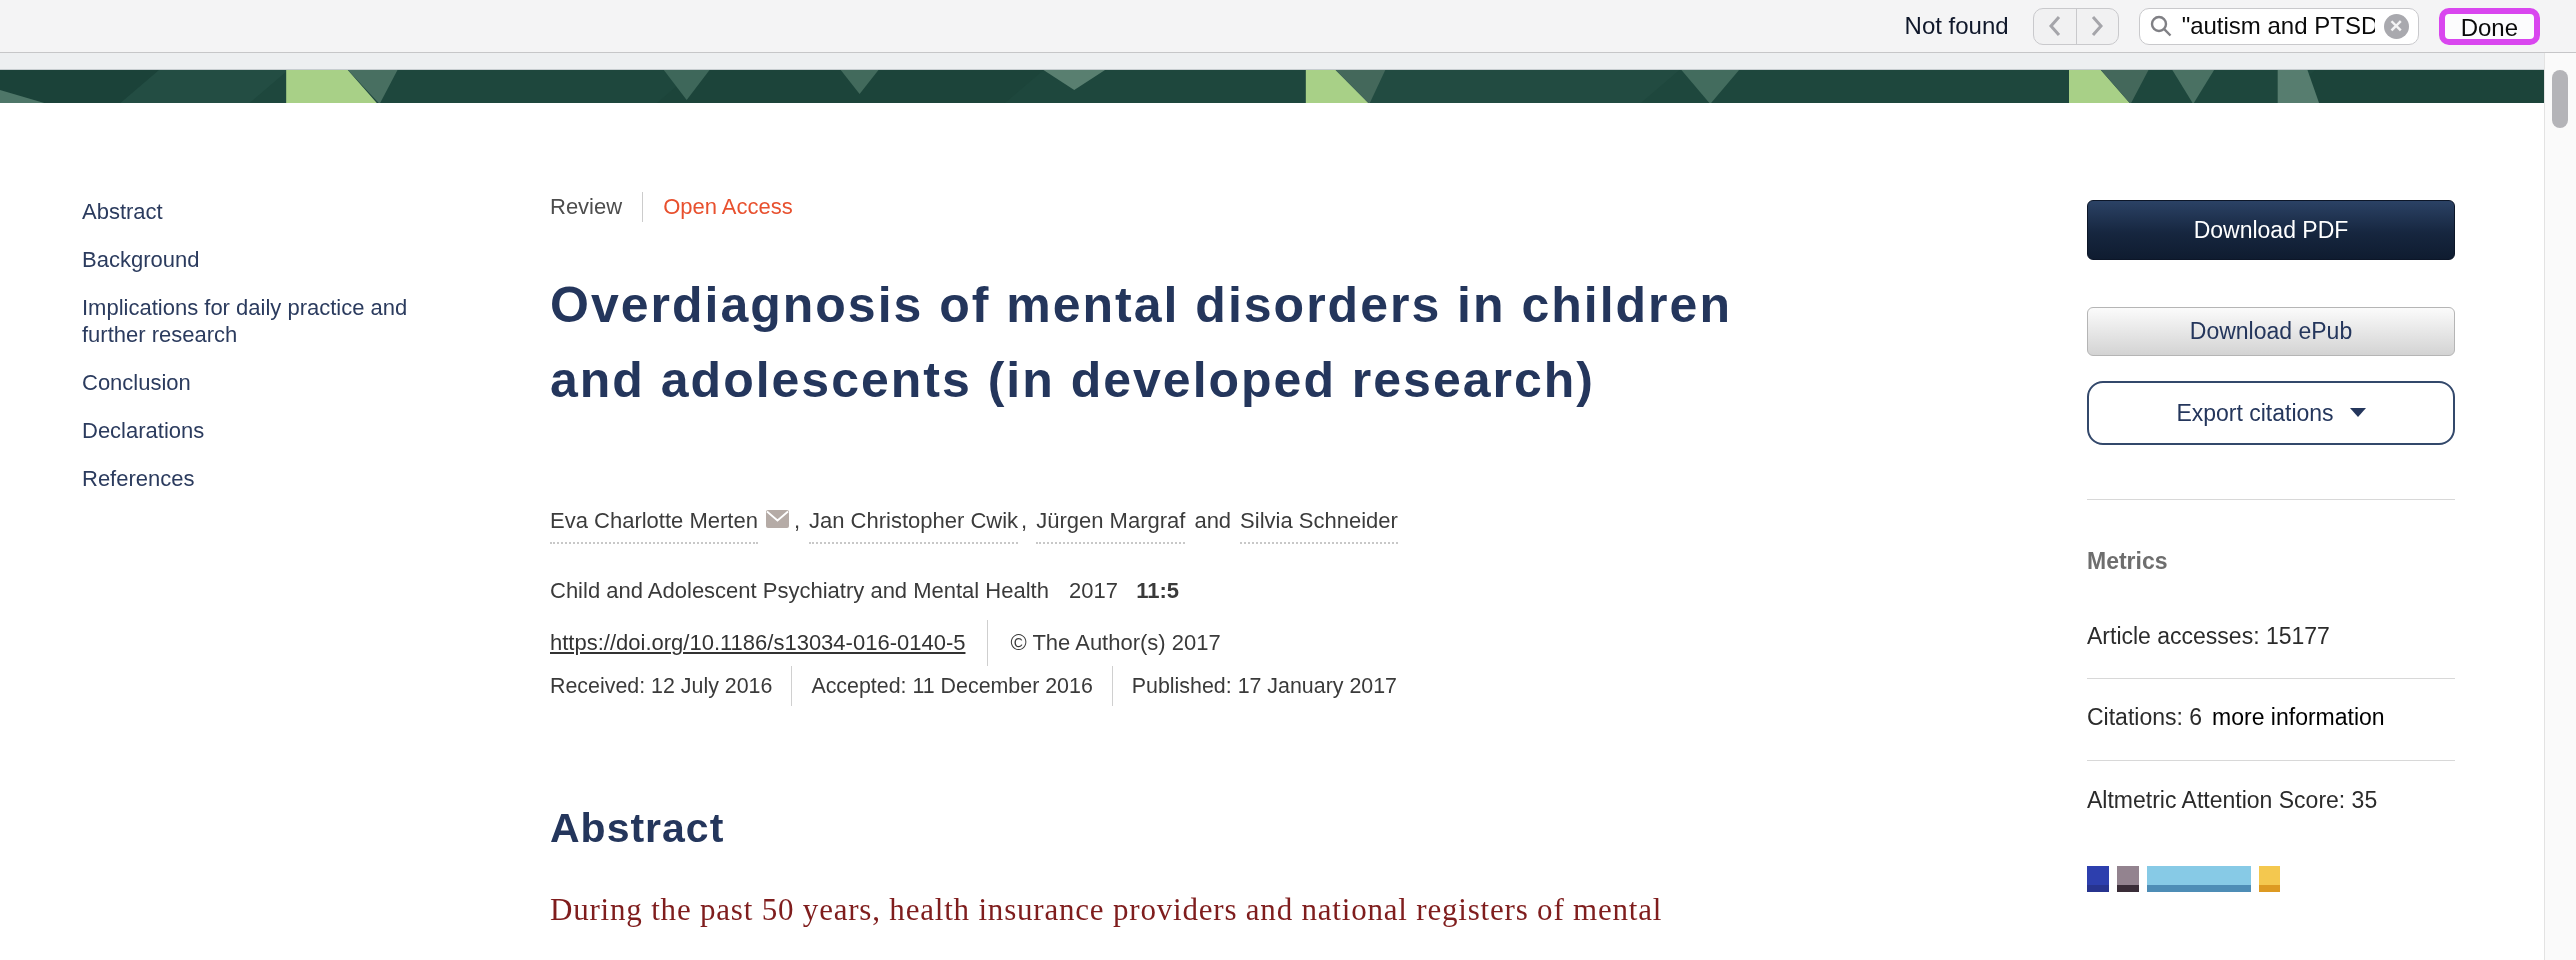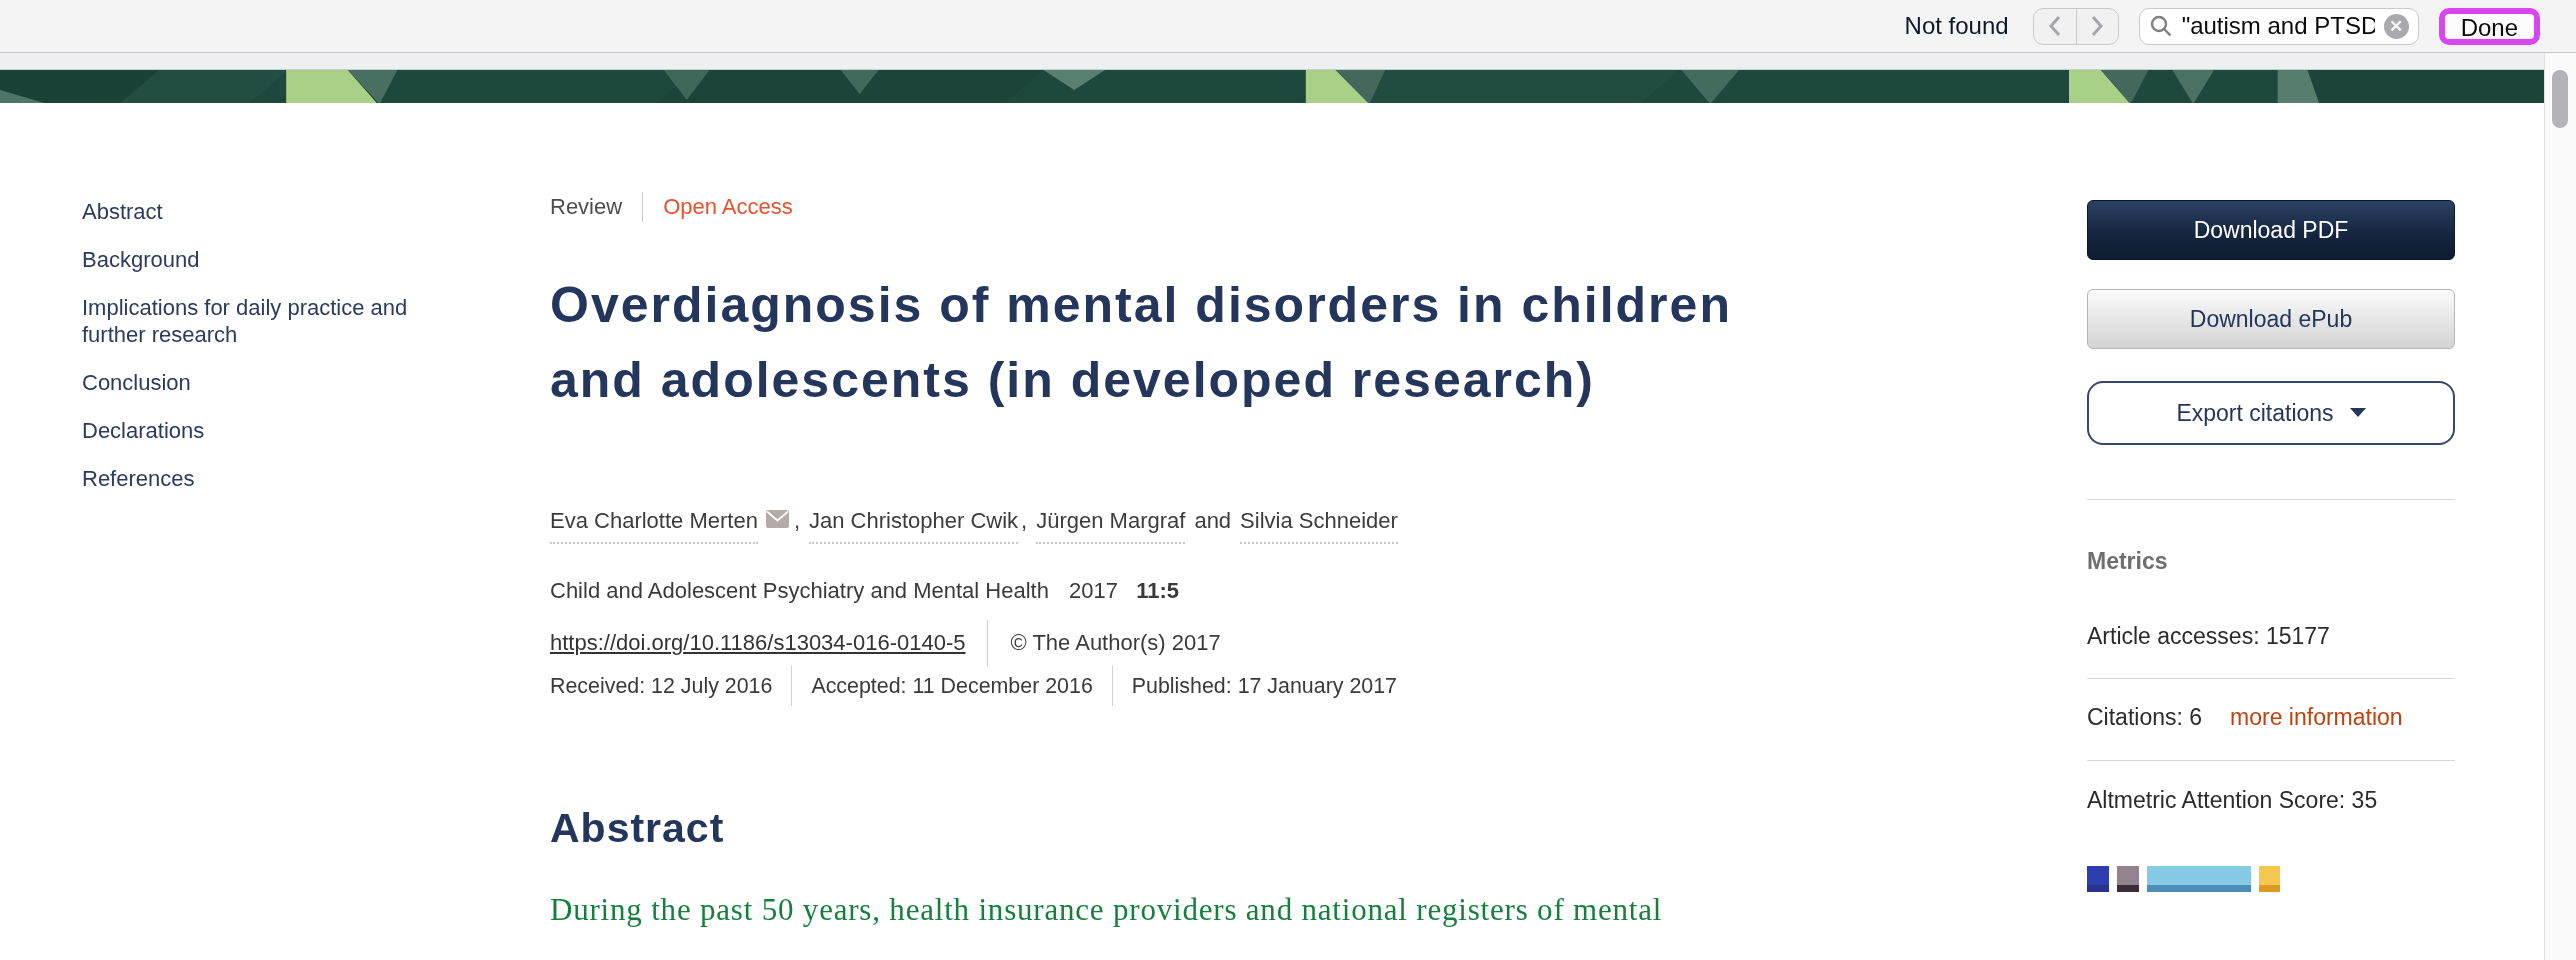--- a/index.html
+++ b/index.html
@@ -74,38 +74,38 @@
   .copyright { color:#3a3a3a; }
 
   .dates-line { position:absolute; top:563px; left:0; font-size:21.4px; color:#3a3a3a;
                 display:flex; align-items:center; }
   .date-divider { width:1px; height:40px; background:#d0d0d0; margin:0 19px; }
 
   .abstract-h { position:absolute; top:702px; left:0; font-size:41px; font-weight:700;
                 color:#24365c; letter-spacing:1px; }
   .abstract-p { position:absolute; top:789px; left:0; width:1451px;
                 font-family:"Liberation Serif", "DejaVu Serif", serif;
-                font-size:31px; color:#15803d; letter-spacing:0.8px; white-space:nowrap; }
+                font-size:31px; color:#7f1d1d; letter-spacing:0.8px; white-space:nowrap; }
 
   
   .rail { position:absolute; left:2087px; top:0; width:368px; }
   .btn { position:absolute; left:0; width:368px; display:flex; align-items:center;
          justify-content:center; font-size:23px; cursor:pointer; border-radius:6px; }
   .btn-pdf  { top:97px;  height:60px; color:#fff;
               background:linear-gradient(#2b4265, #16263f 55%, #0f1c30);
               border:1px solid #0c1628; }
-  .btn-epub { top:186px; height:60px; color:#24365c;
+  .btn-epub { top:204px; height:49px; color:#24365c;
               background:linear-gradient(#fbfbfb, #e9e9e9 45%, #d3d3d3);
               border:1px solid #b5b5b5; }
   .btn-export { top:278px; height:64px; color:#24365c; background:#fff;
                 border:2px solid #33486b; border-radius:16px; gap:16px; }
   .rail-divider { position:absolute; left:0; width:368px; height:1px; background:#d8d8d8; }
   .metrics-h { position:absolute; top:445px; left:0; font-size:23px; color:#6e6e6e; }
   .metric { position:absolute; left:0; font-size:23px; color:#2b2b2b; white-space:nowrap; }
-  .metric a { color:#c2410c; text-decoration:none; margin-left:28px; cursor:pointer; }
+  .metric a { color:#000000; text-decoration:none; margin-left:10px; cursor:pointer; }
   .altbar { position:absolute; top:763px; left:0; height:26px; display:flex; }
   .altbar span { display:block; height:26px; }
   .altbar span + span { margin-left:8px; }
 </style>
 </head>
 <body>
 
 <div class="findbar">
   <span class="findbar-status">Not found</span>
   <div class="segmented">

